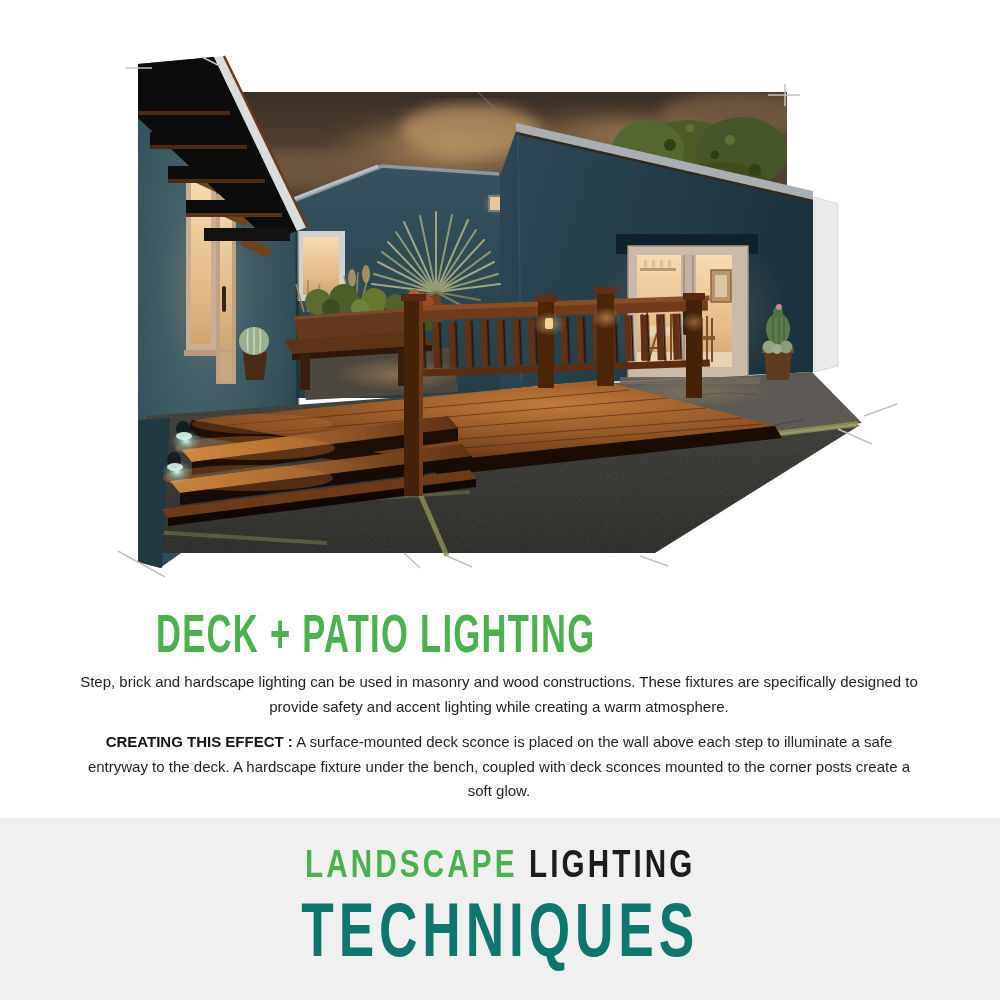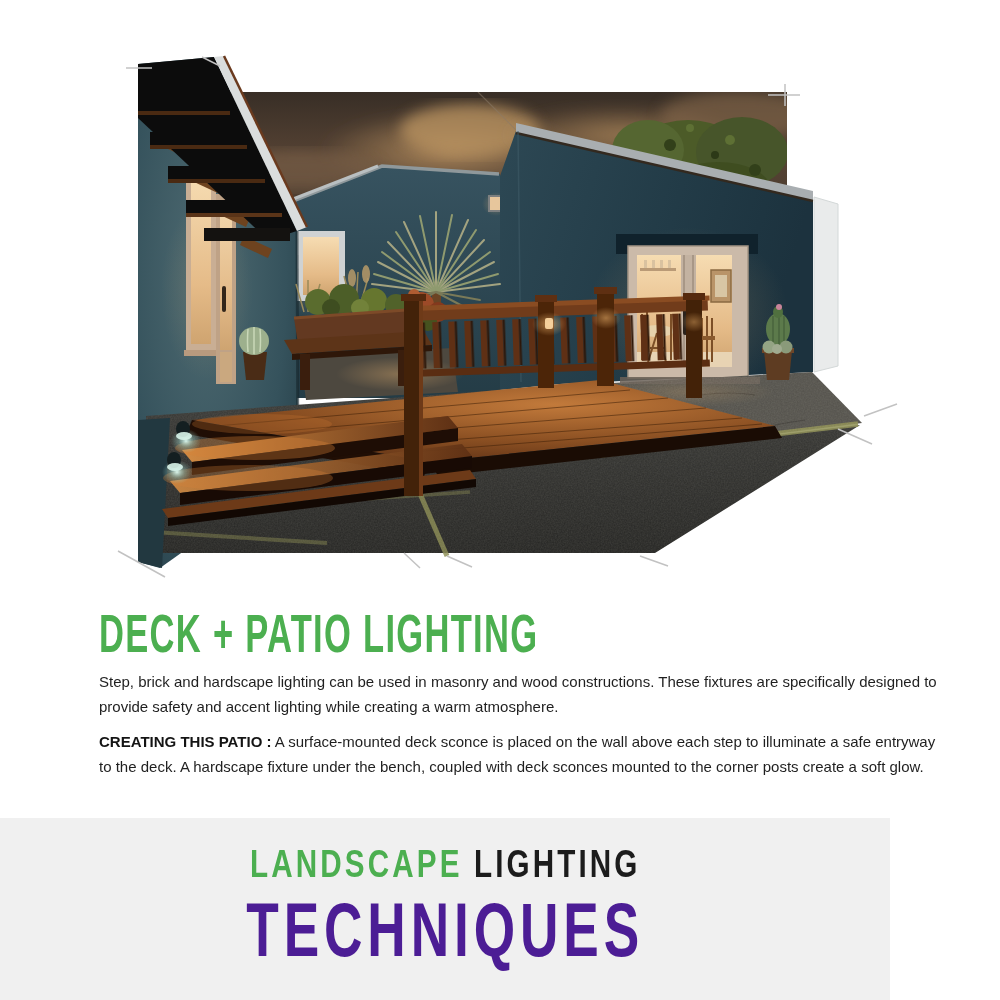--- a/index.html
+++ b/index.html
@@ -1,29 +1,29 @@
 <!DOCTYPE html>
 <html><head>
 <meta charset="utf-8">
 <style>
   html,body{margin:0;padding:0;background:#ffffff;width:1000px;height:1000px;
     font-family:"Liberation Sans","DejaVu Sans",sans-serif;overflow:hidden;position:relative;}
   .page{position:absolute;inset:0;width:1000px;height:1000px;}
   svg.hero{position:absolute;left:0;top:0;width:1000px;height:1000px;display:block;}
-  .content{position:absolute;left:99px;top:606px;width:838px;}
+  .content{position:absolute;left:80px;top:606px;width:838px;text-align:center;}
   .content h1{margin:0 0 10px 0;font-size:54px;line-height:1.0;font-weight:bold;color:#4caf50;white-space:nowrap;}
   .content h1 .squeeze{display:inline-block;transform:scaleX(0.64);transform-origin:left center;letter-spacing:2px;}
   .content p{margin:0 0 11px 0;font-size:15px;line-height:24.5px;color:#1f1f1f;}
   .content p b{font-weight:bold;color:#141414;}
-  .footer{position:absolute;left:0;top:818px;width:890px;height:182px;background:#f0f0f0;text-align:center;}
+  .footer{position:absolute;left:0;top:818px;width:1000px;height:182px;background:#f0f0f0;text-align:center;}
   .brand{margin-top:24px;font-size:38px;font-weight:bold;line-height:1.2;white-space:nowrap;}
   .brand .squeeze{display:inline-block;transform:scaleX(0.78);transform-origin:center;letter-spacing:4px;}
   .brand .green{color:#4caf50;}
   .brand .dark{color:#1c1c1c;}
-  .series{margin-top:0px;font-size:76px;font-weight:bold;line-height:1.1;color:#4c1d95;white-space:nowrap;}
+  .series{margin-top:0px;font-size:76px;font-weight:bold;line-height:1.1;color:#0f766e;white-space:nowrap;}
   .series .squeeze{display:inline-block;transform:scaleX(0.70);transform-origin:center;letter-spacing:7px;}
 </style>
 </head>
 <body>
 
 <div class="page">
 
 <svg class="hero" viewBox="0 0 1000 1000" aria-hidden="true">
   <defs>
     <linearGradient id="gSky" x1="0" y1="0" x2="0" y2="1">
@@ -396,21 +396,21 @@
     <line x1="118" y1="551" x2="165" y2="577"></line>
     <line x1="404" y1="553" x2="420" y2="568"></line>
         <line x1="447" y1="556" x2="472" y2="567"></line>
     <line x1="640" y1="556" x2="668" y2="566"></line>
   </g>
 </svg>
 
 <div class="content">
   <h1><span class="squeeze">DECK + PATIO LIGHTING</span></h1>
   <p>Step, brick and hardscape lighting can be used in masonry and wood constructions. These fixtures are specifically designed to provide safety and accent lighting while creating a warm atmosphere.</p>
-  <p><b>CREATING THIS PATIO :</b><span> A surface-mounted deck sconce is placed on the wall above each step to illuminate a safe entryway to the deck. A hardscape fixture under the bench, coupled with deck sconces mounted to the corner posts create a soft glow.</span></p>
+  <p><b>CREATING THIS EFFECT :</b><span> A surface-mounted deck sconce is placed on the wall above each step to illuminate a safe entryway to the deck. A hardscape fixture under the bench, coupled with deck sconces mounted to the corner posts create a soft glow.</span></p>
 </div>
 
 <div class="footer">
   <div class="brand">
     <span class="squeeze"><span class="green">LANDSCAPE</span> <span class="dark">LIGHTING</span></span>
   </div>
   <div class="series">
     <span class="squeeze">TECHNIQUES</span>
   </div>
 </div>

